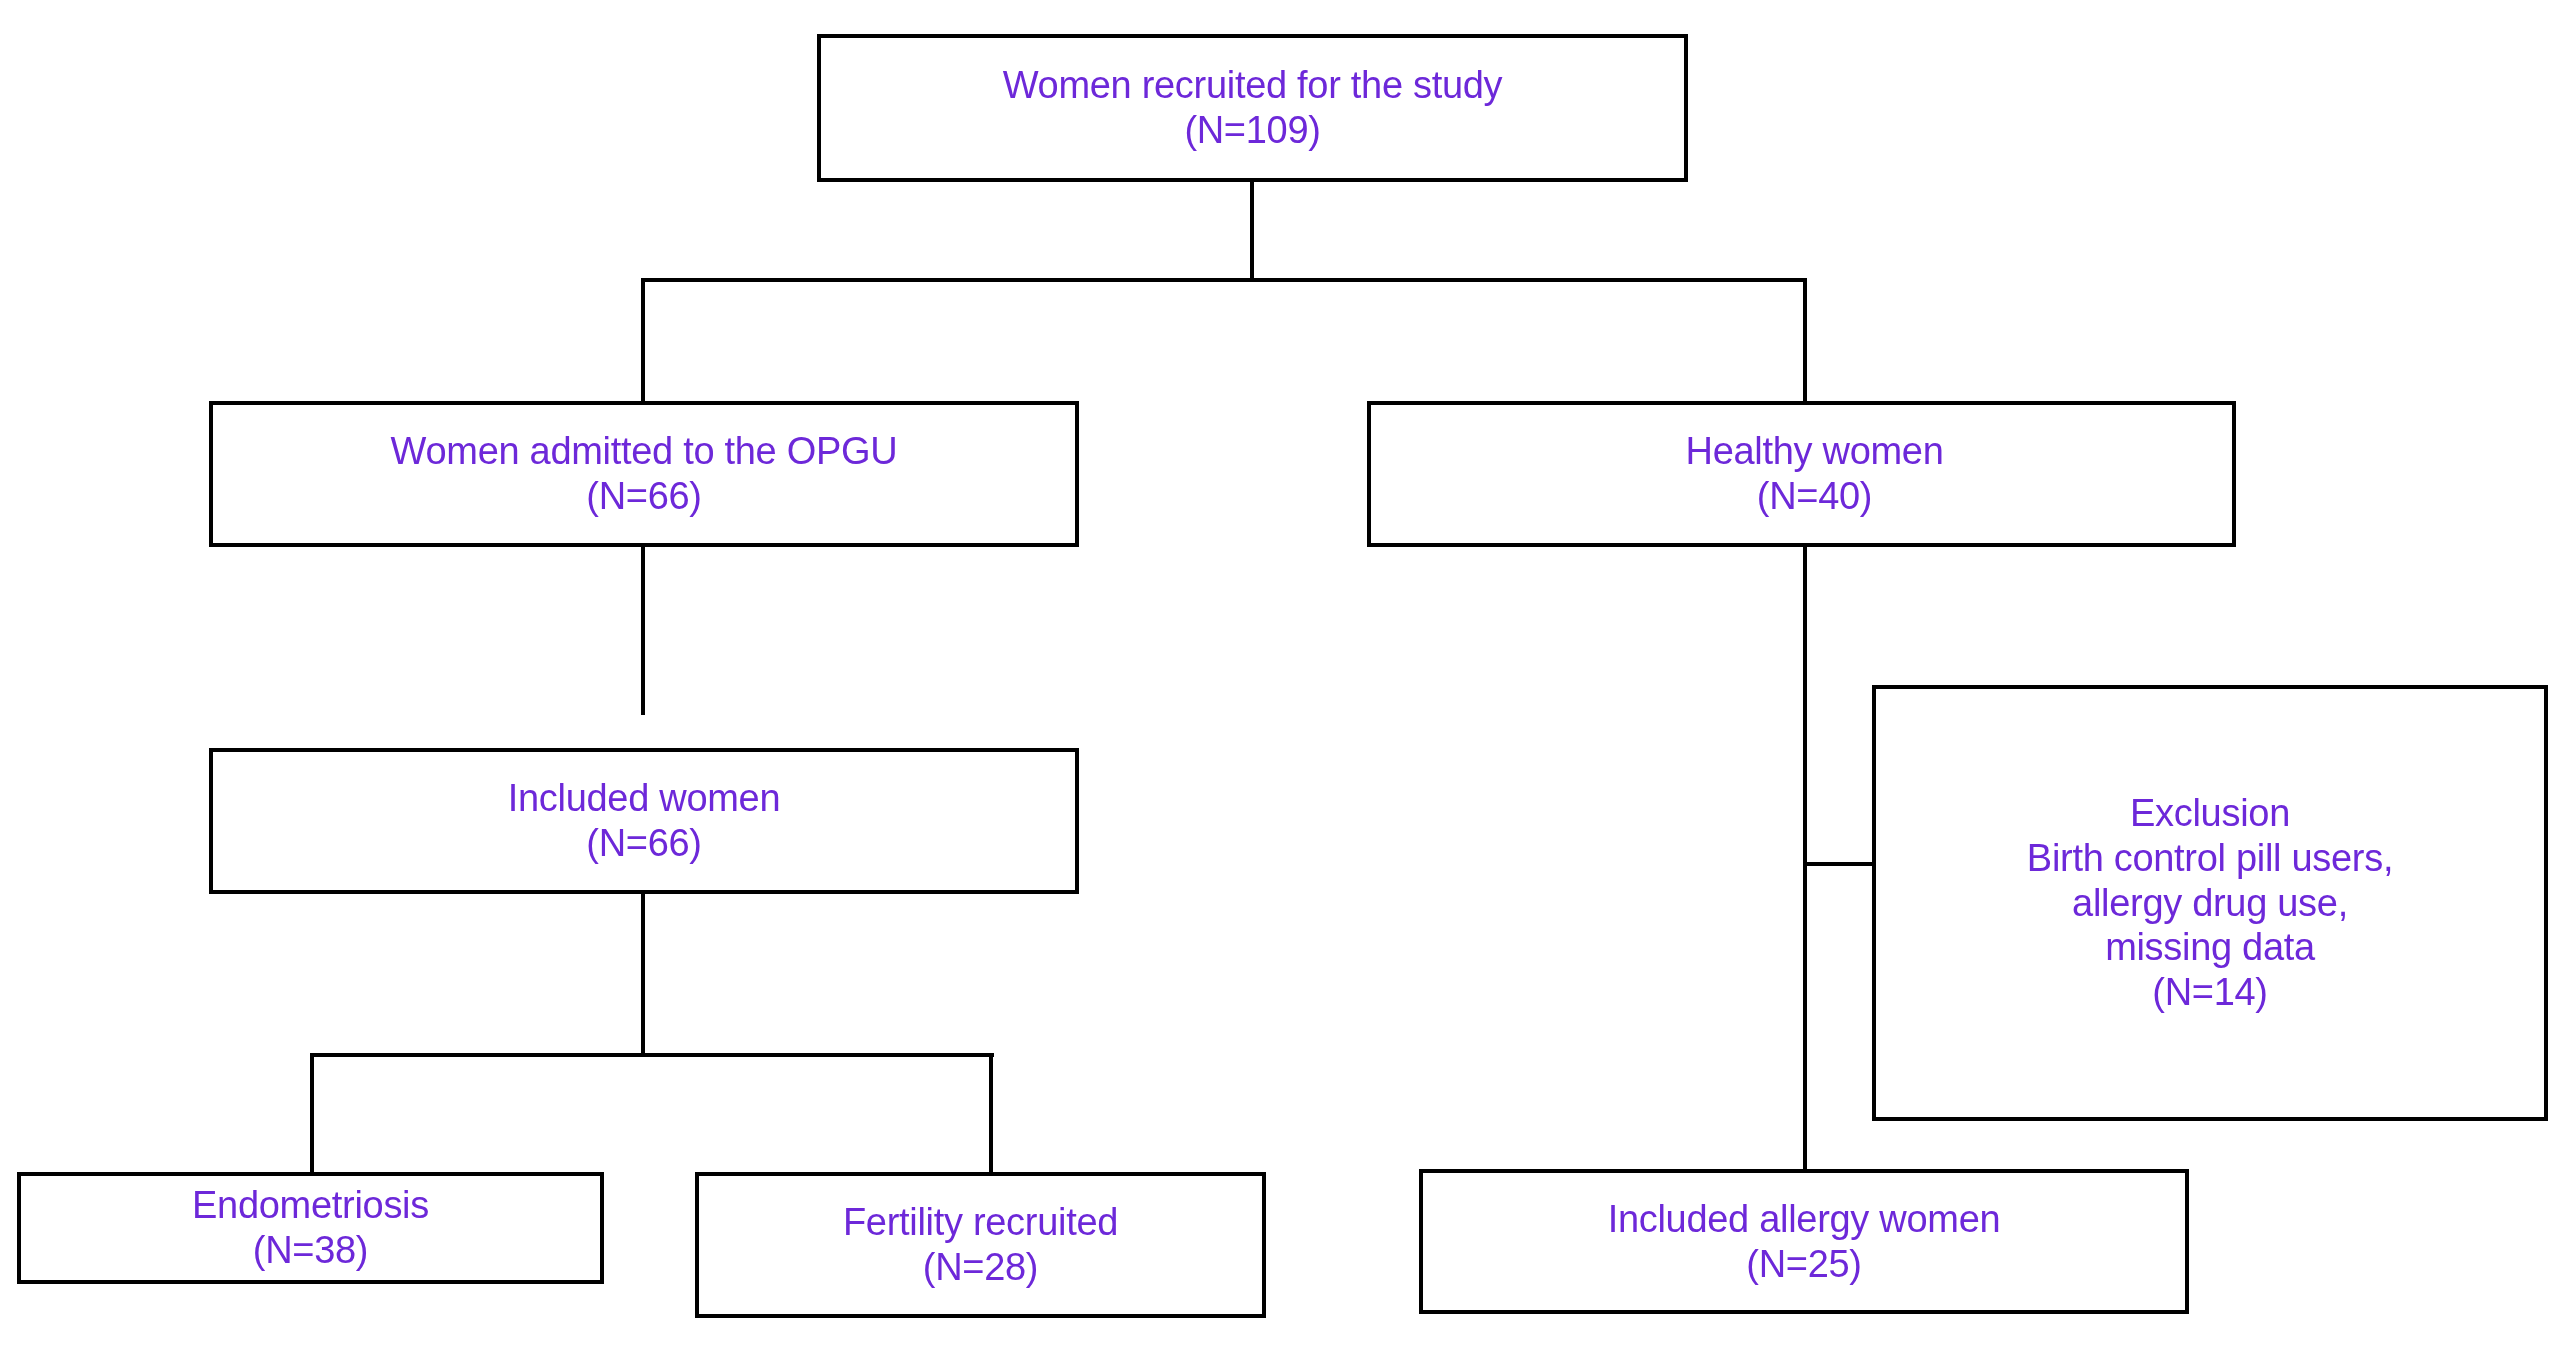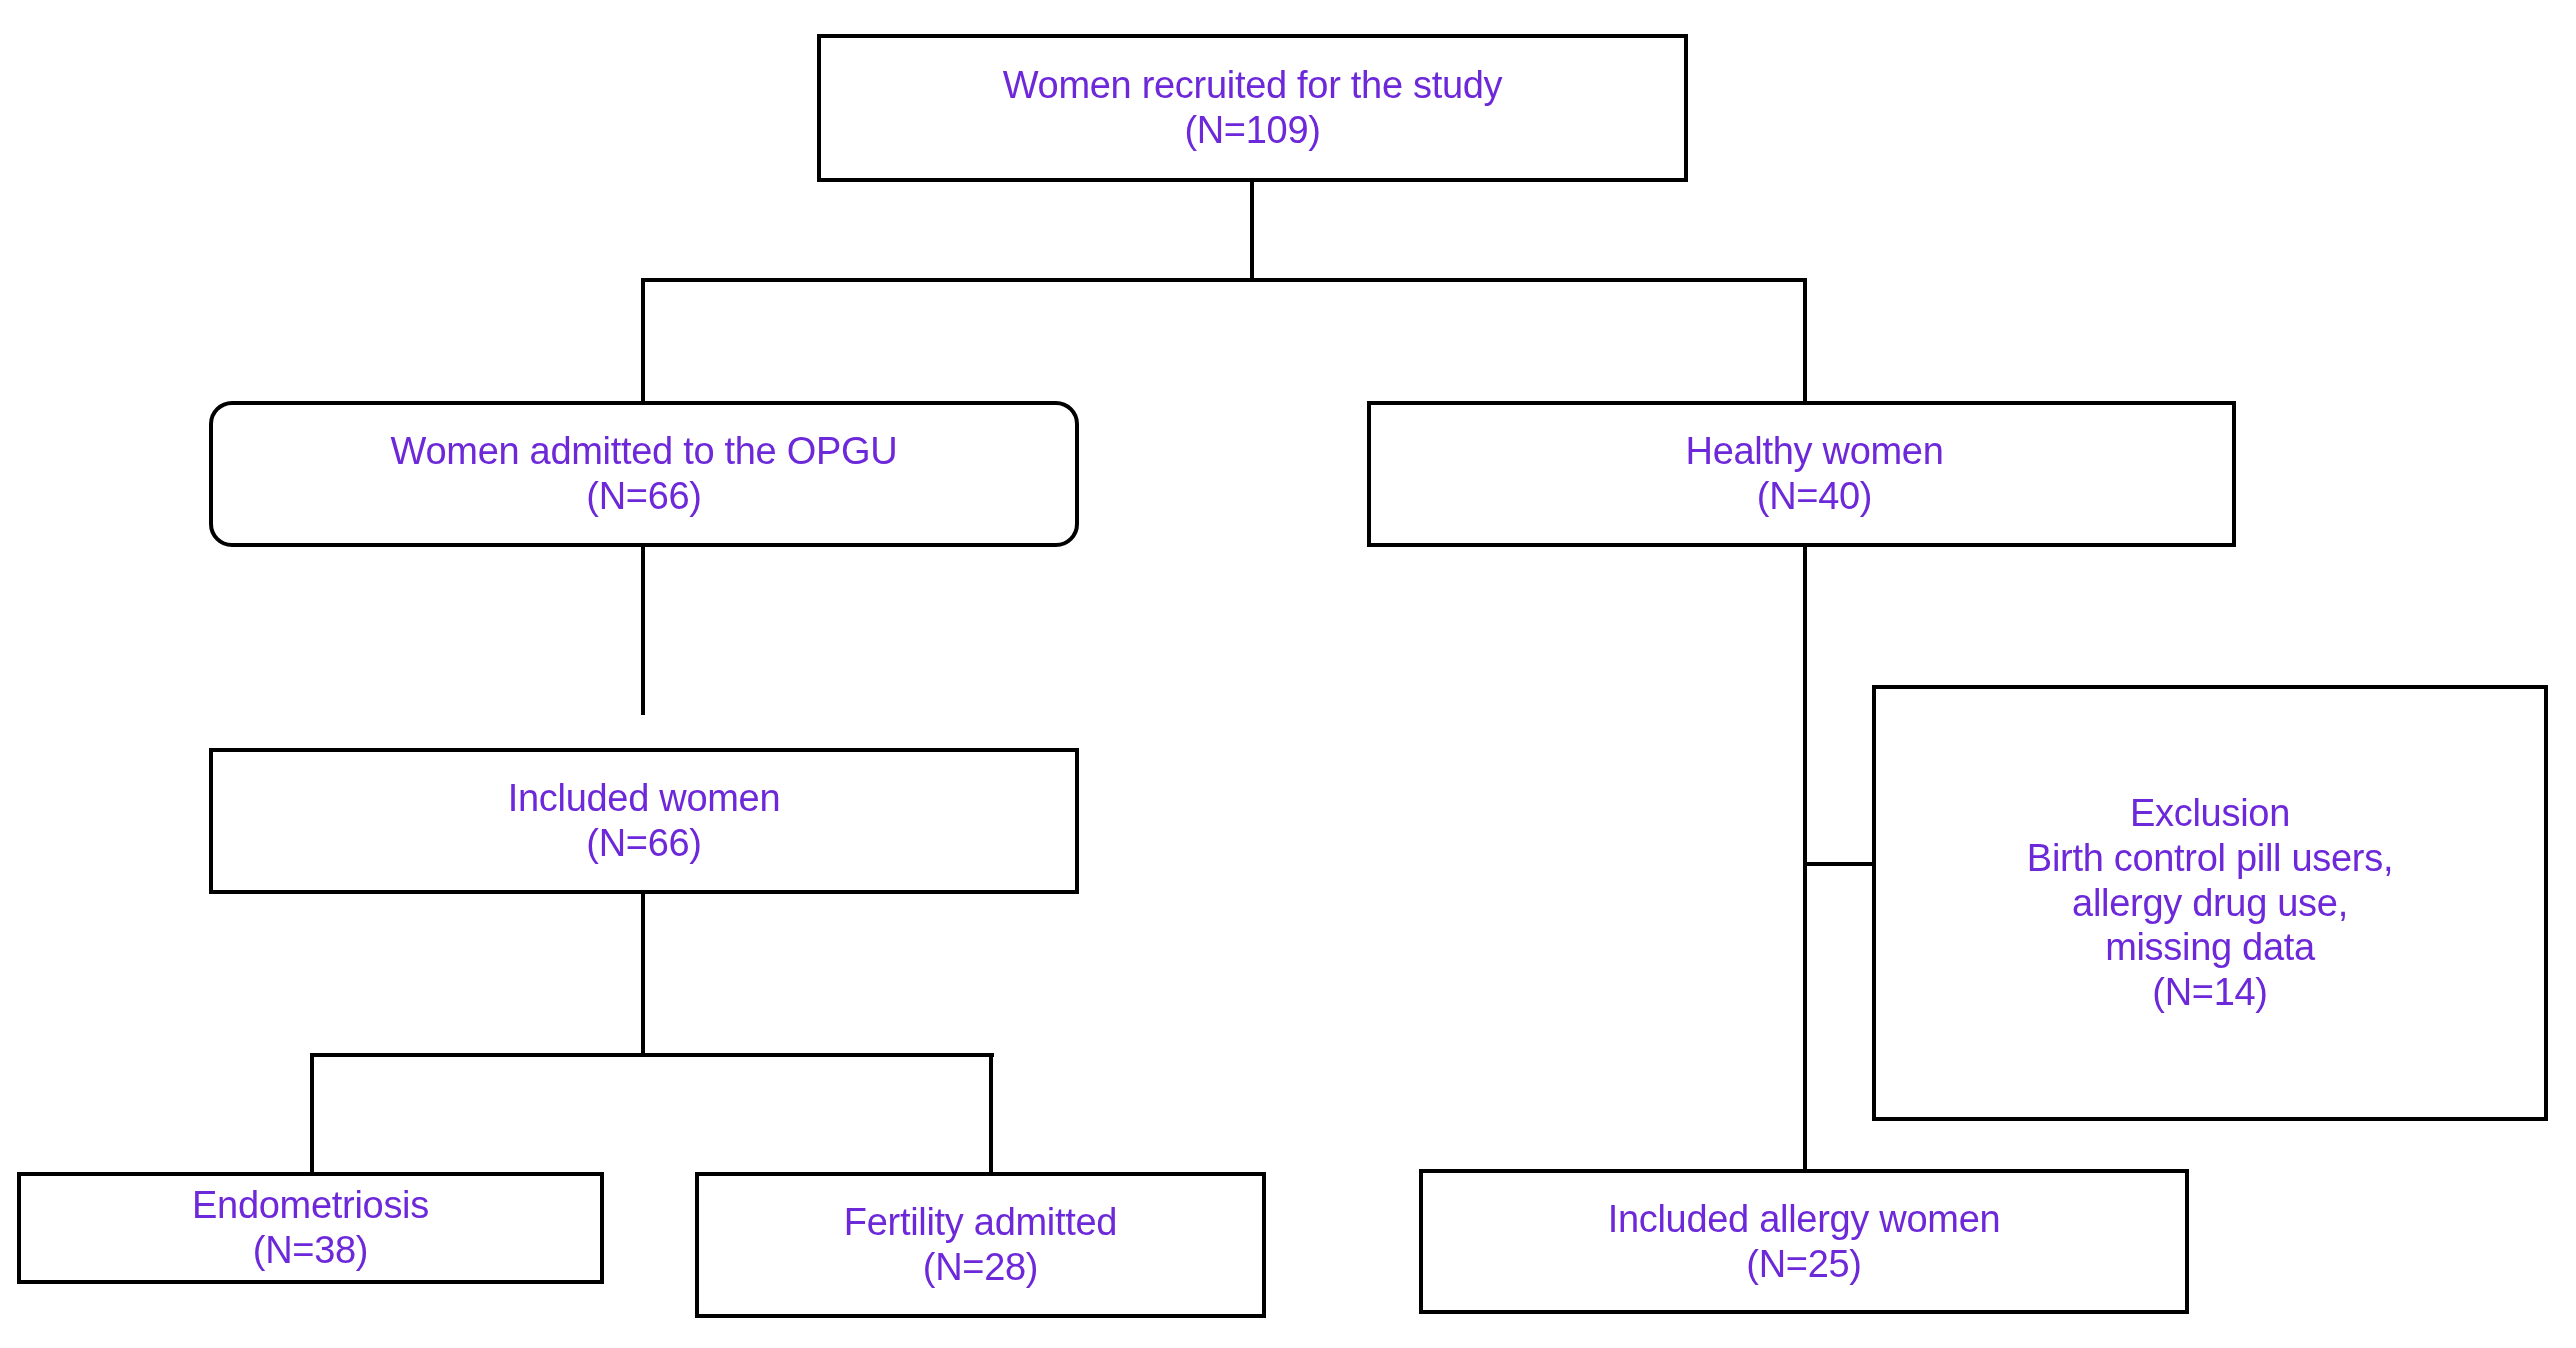--- a/index.html
+++ b/index.html
@@ -67,21 +67,21 @@
 
   <div class="v-line" style="left:1803px; top:546px; height:625px;"></div>
 
   <div class="h-line" style="left:1803px; top:862px; width:73px;"></div>
 
   <div class="node" style="left:817px; top:34px; width:871px; height:148px;">
     <span class="line">Women recruited for the study</span>
     <span class="line">(N=109)</span>
   </div>
 
-  <div class="node" style="left:209px; top:401px; width:870px; height:146px;border-radius:23px;">
+  <div class="node" style="left:209px; top:401px; width:870px; height:146px;">
     <span class="line">Women admitted to the OPGU</span>
     <span class="line">(N=66)</span>
   </div>
 
   <div class="node" style="left:1367px; top:401px; width:869px; height:146px;padding-left:32px;">
     <span class="line">Healthy women</span>
     <span class="line">(N=40)</span>
   </div>
 
   <div class="node" style="left:209px; top:748px; width:870px; height:146px;">
@@ -96,21 +96,21 @@
     <span class="line">missing data</span>
     <span class="line">(N=14)</span>
   </div>
 
   <div class="node" style="left:17px; top:1172px; width:587px; height:112px;">
     <span class="line">Endometriosis</span>
     <span class="line">(N=38)</span>
   </div>
 
   <div class="node" style="left:695px; top:1172px; width:571px; height:146px;">
-    <span class="line">Fertility admitted</span>
+    <span class="line">Fertility recruited</span>
     <span class="line">(N=28)</span>
   </div>
 
   <div class="node" style="left:1419px; top:1169px; width:770px; height:145px;">
     <span class="line">Included allergy women</span>
     <span class="line">(N=25)</span>
   </div>
 
 </div>
 

